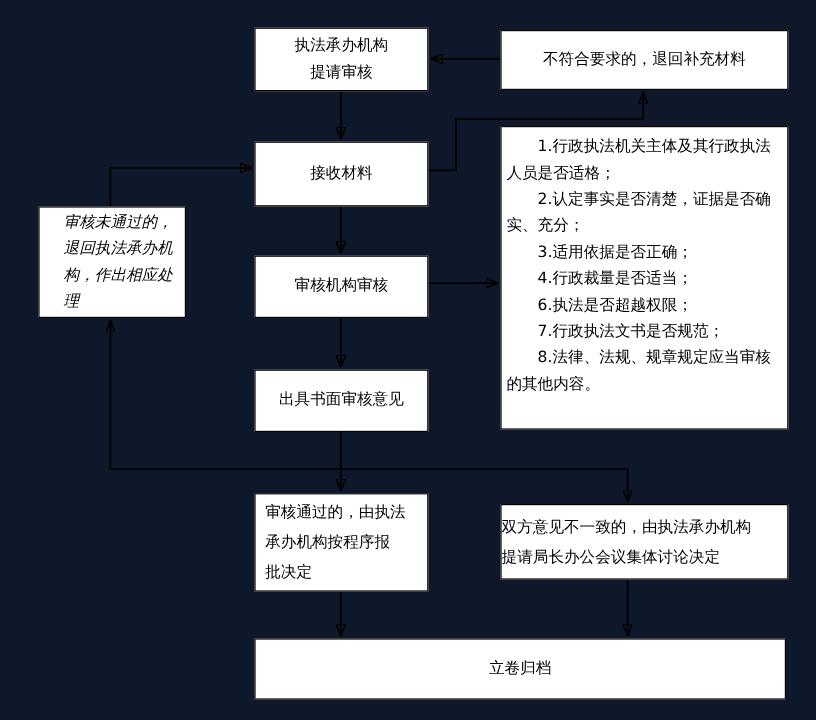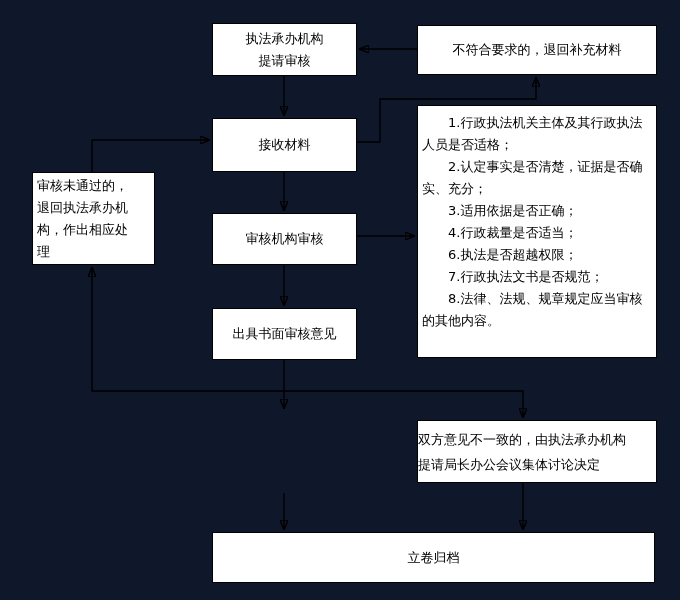--- a/index.html
+++ b/index.html
@@ -49,21 +49,21 @@
   }
   
   .n-request   { left: 212px; top: 23px;  width: 145px; height: 53px; }
   .n-return    { left: 417px; top: 25px;  width: 240px; height: 50px; }
   .n-receive   { left: 212px; top: 118px; width: 145px; height: 54px; text-align: right; }
   .n-criteria  { left: 417px; top: 105px; width: 240px; height: 253px;
                  display: block; text-align: left; white-space: normal;
                  padding: 6px 6px 0 4px; }
   .n-criteria p { margin: 0; text-indent: 2em; line-height: 22px; }
   .n-failed    { left: 32px;  top: 172px; width: 123px; height: 93px;
-                 padding-left: 4px; line-height: 22px; }
+                 padding-left: 20px; line-height: 22px; font-style: italic; }
   .n-orgreview { left: 212px; top: 213px; width: 145px; height: 52px; text-align: center; }
   .n-opinion   { left: 212px; top: 308px; width: 145px; height: 52px; }
   .n-passed    { left: 212px; top: 411px; width: 145px; height: 82px;
                  padding-left: 8px; line-height: 25px; }
   .n-disagree  { left: 417px; top: 420px; width: 240px; height: 63px;
                  line-height: 25px; }
   .n-filing    { left: 212px; top: 532px; width: 443px; height: 51px; }
 </style>
 </head>
 <body>
@@ -109,19 +109,22 @@
 
   <div class="node left n-failed">审核未通过的，
 退回执法承办机
 构，作出相应处
 理</div>
 
   <div class="node n-orgreview">审核机构审核</div>
 
   <div class="node n-opinion">出具书面审核意见</div>
 
+  <div class="node left n-passed">审核通过的，由执法
+承办机构按程序报
+批决定</div>
 
   <div class="node left n-disagree">双方意见不一致的，由执法承办机构
 提请局长办公会议集体讨论决定</div>
 
   <div class="node n-filing">立卷归档</div>
 
 </div>
 
 </body></html>

